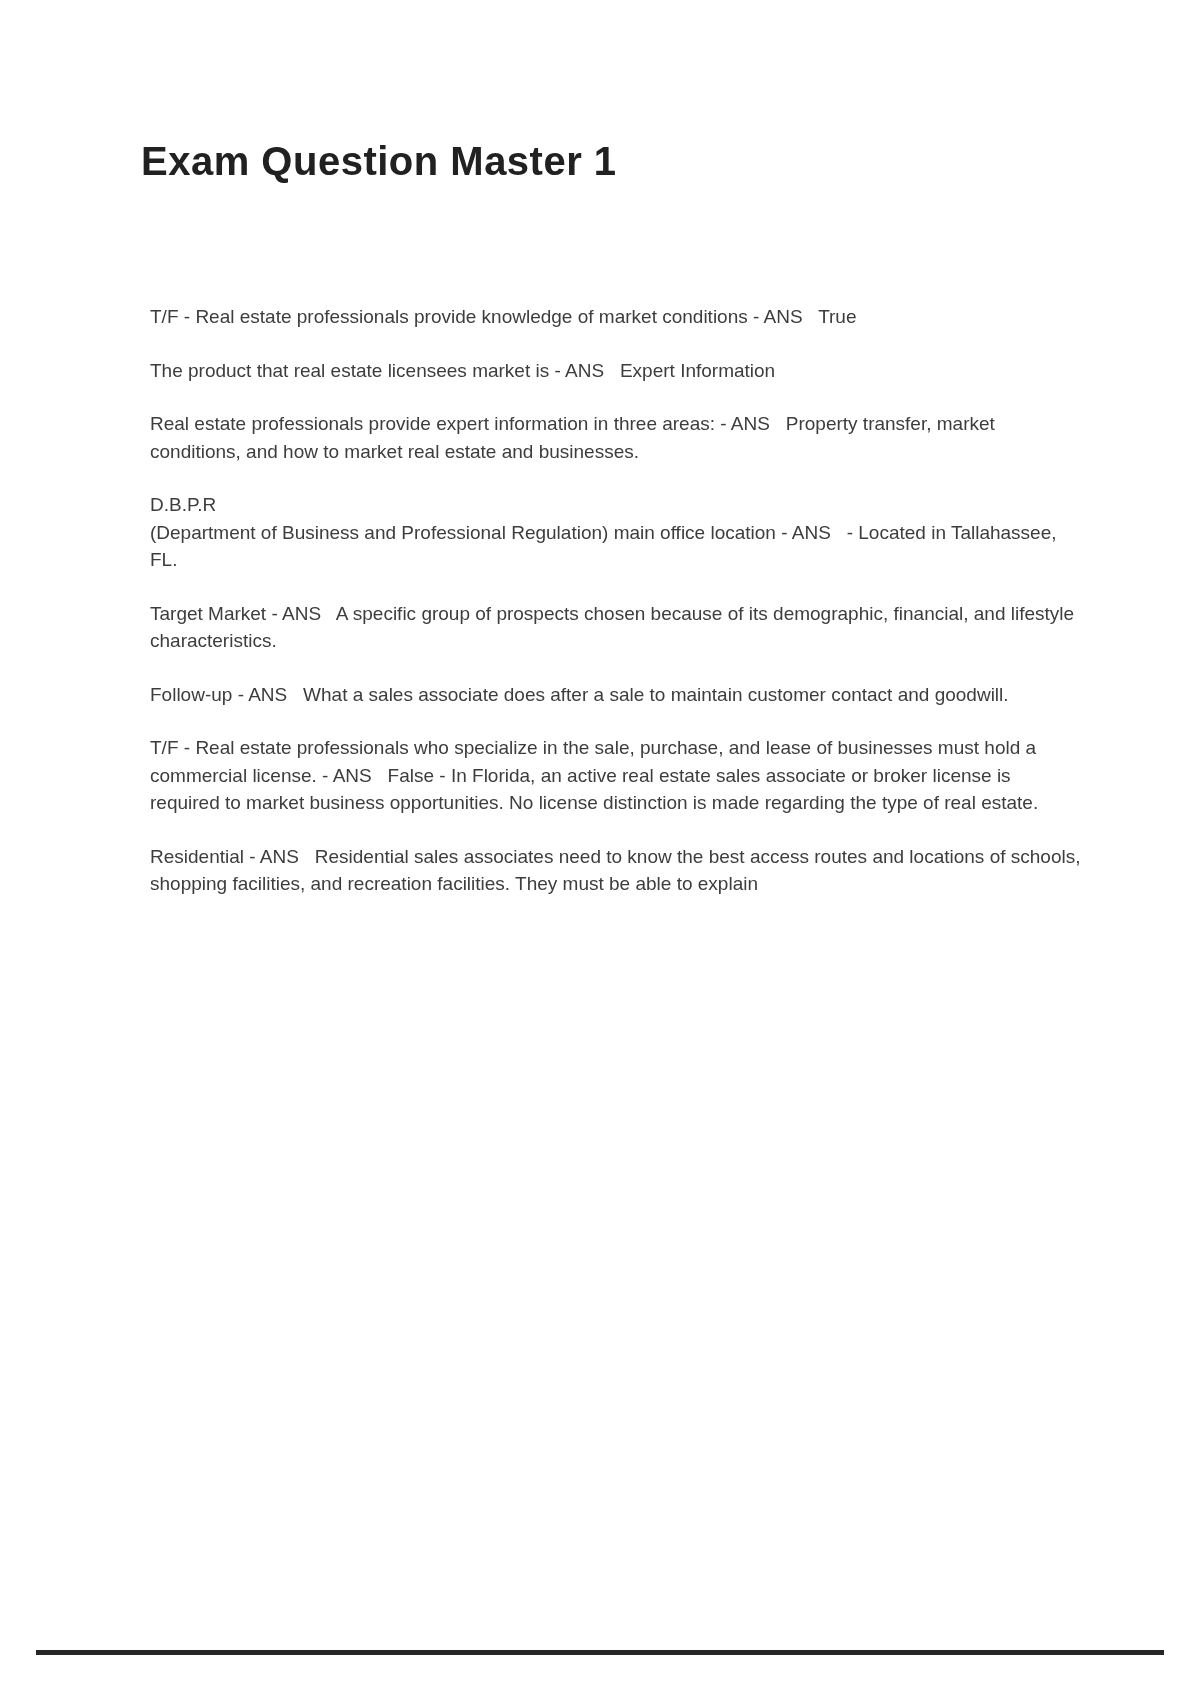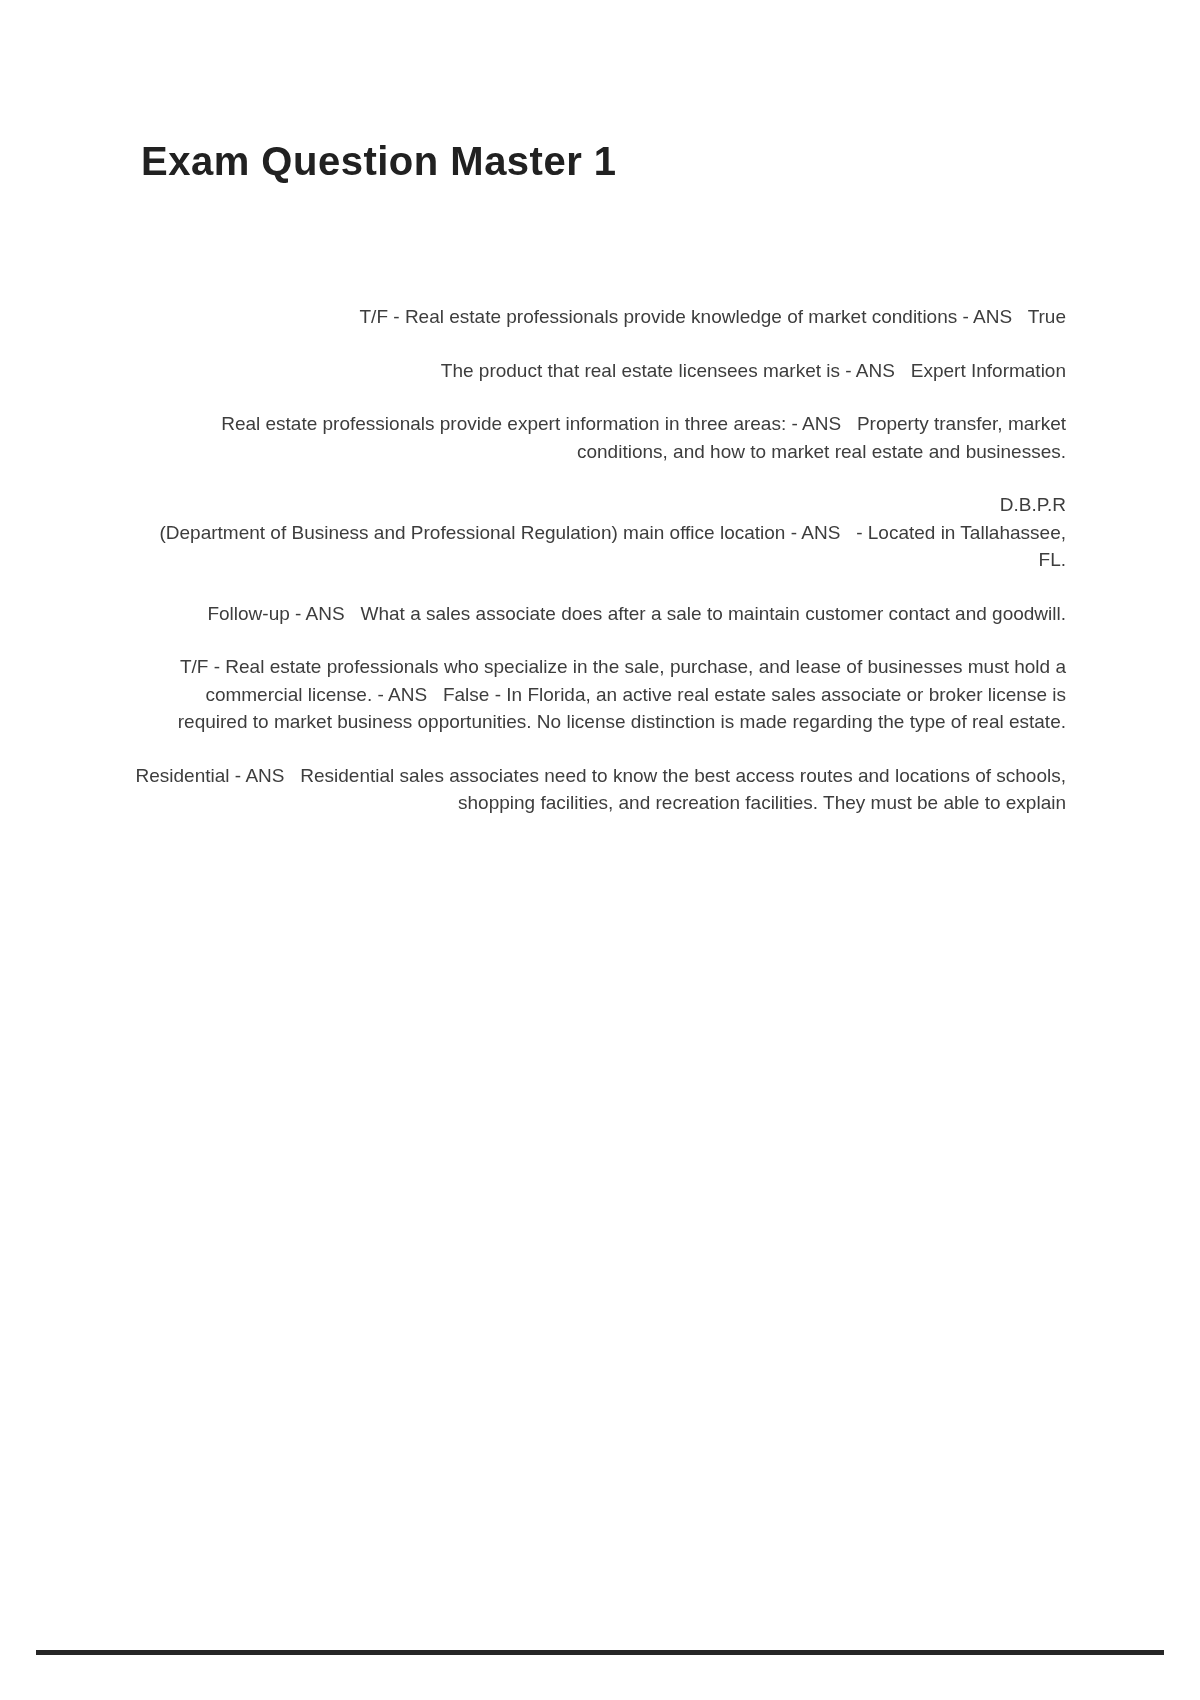--- a/index.html
+++ b/index.html
@@ -23,24 +23,23 @@
     left: 135px;
     top: 133px;
     margin: 6px;
     font-size: 40px;
     font-weight: bold;
     color: #212121;
     letter-spacing: 0.5px;
   }
   .doc-body {
     position: absolute;
-    left: 131px;
+    left: 150px;
     top: 303px;
     width: 935px;
-    text-align: right;
   }
   .doc-body p {
     margin: 0 0 26px 0;
     font-size: 19px;
     line-height: 27.5px;
     white-space: pre-wrap;
     color: #3d3d3d;
   }
   .footer-rule {
     position: absolute;
@@ -57,20 +56,21 @@
 <div class="page">
 
   <h1 class="doc-title">Exam Question Master 1</h1>
 
   <div class="doc-body">
     <p>T/F - Real estate professionals provide knowledge of market conditions - ANS   True</p>
     <p>The product that real estate licensees market is - ANS   Expert Information</p>
     <p>Real estate professionals provide expert information in three areas: - ANS   Property transfer, market conditions, and how to market real estate and businesses.</p>
     <p>D.B.P.R
 (Department of Business and Professional Regulation) main office location - ANS   - Located in Tallahassee, FL.</p>
+    <p>Target Market - ANS   A specific group of prospects chosen because of its demographic, financial, and lifestyle characteristics.</p>
     <p>Follow-up - ANS   What a sales associate does after a sale to maintain customer contact and goodwill.</p>
     <p>T/F - Real estate professionals who specialize in the sale, purchase, and lease of businesses must hold a commercial license. - ANS   False - In Florida, an active real estate sales associate or broker license is required to market business opportunities. No license distinction is made regarding the type of real estate.</p>
     <p>Residential - ANS   Residential sales associates need to know the best access routes and locations of schools, shopping facilities, and recreation facilities. They must be able to explain</p>
   </div>
 
   <div class="footer-rule"></div>
 
 </div>
 
 </body></html>

